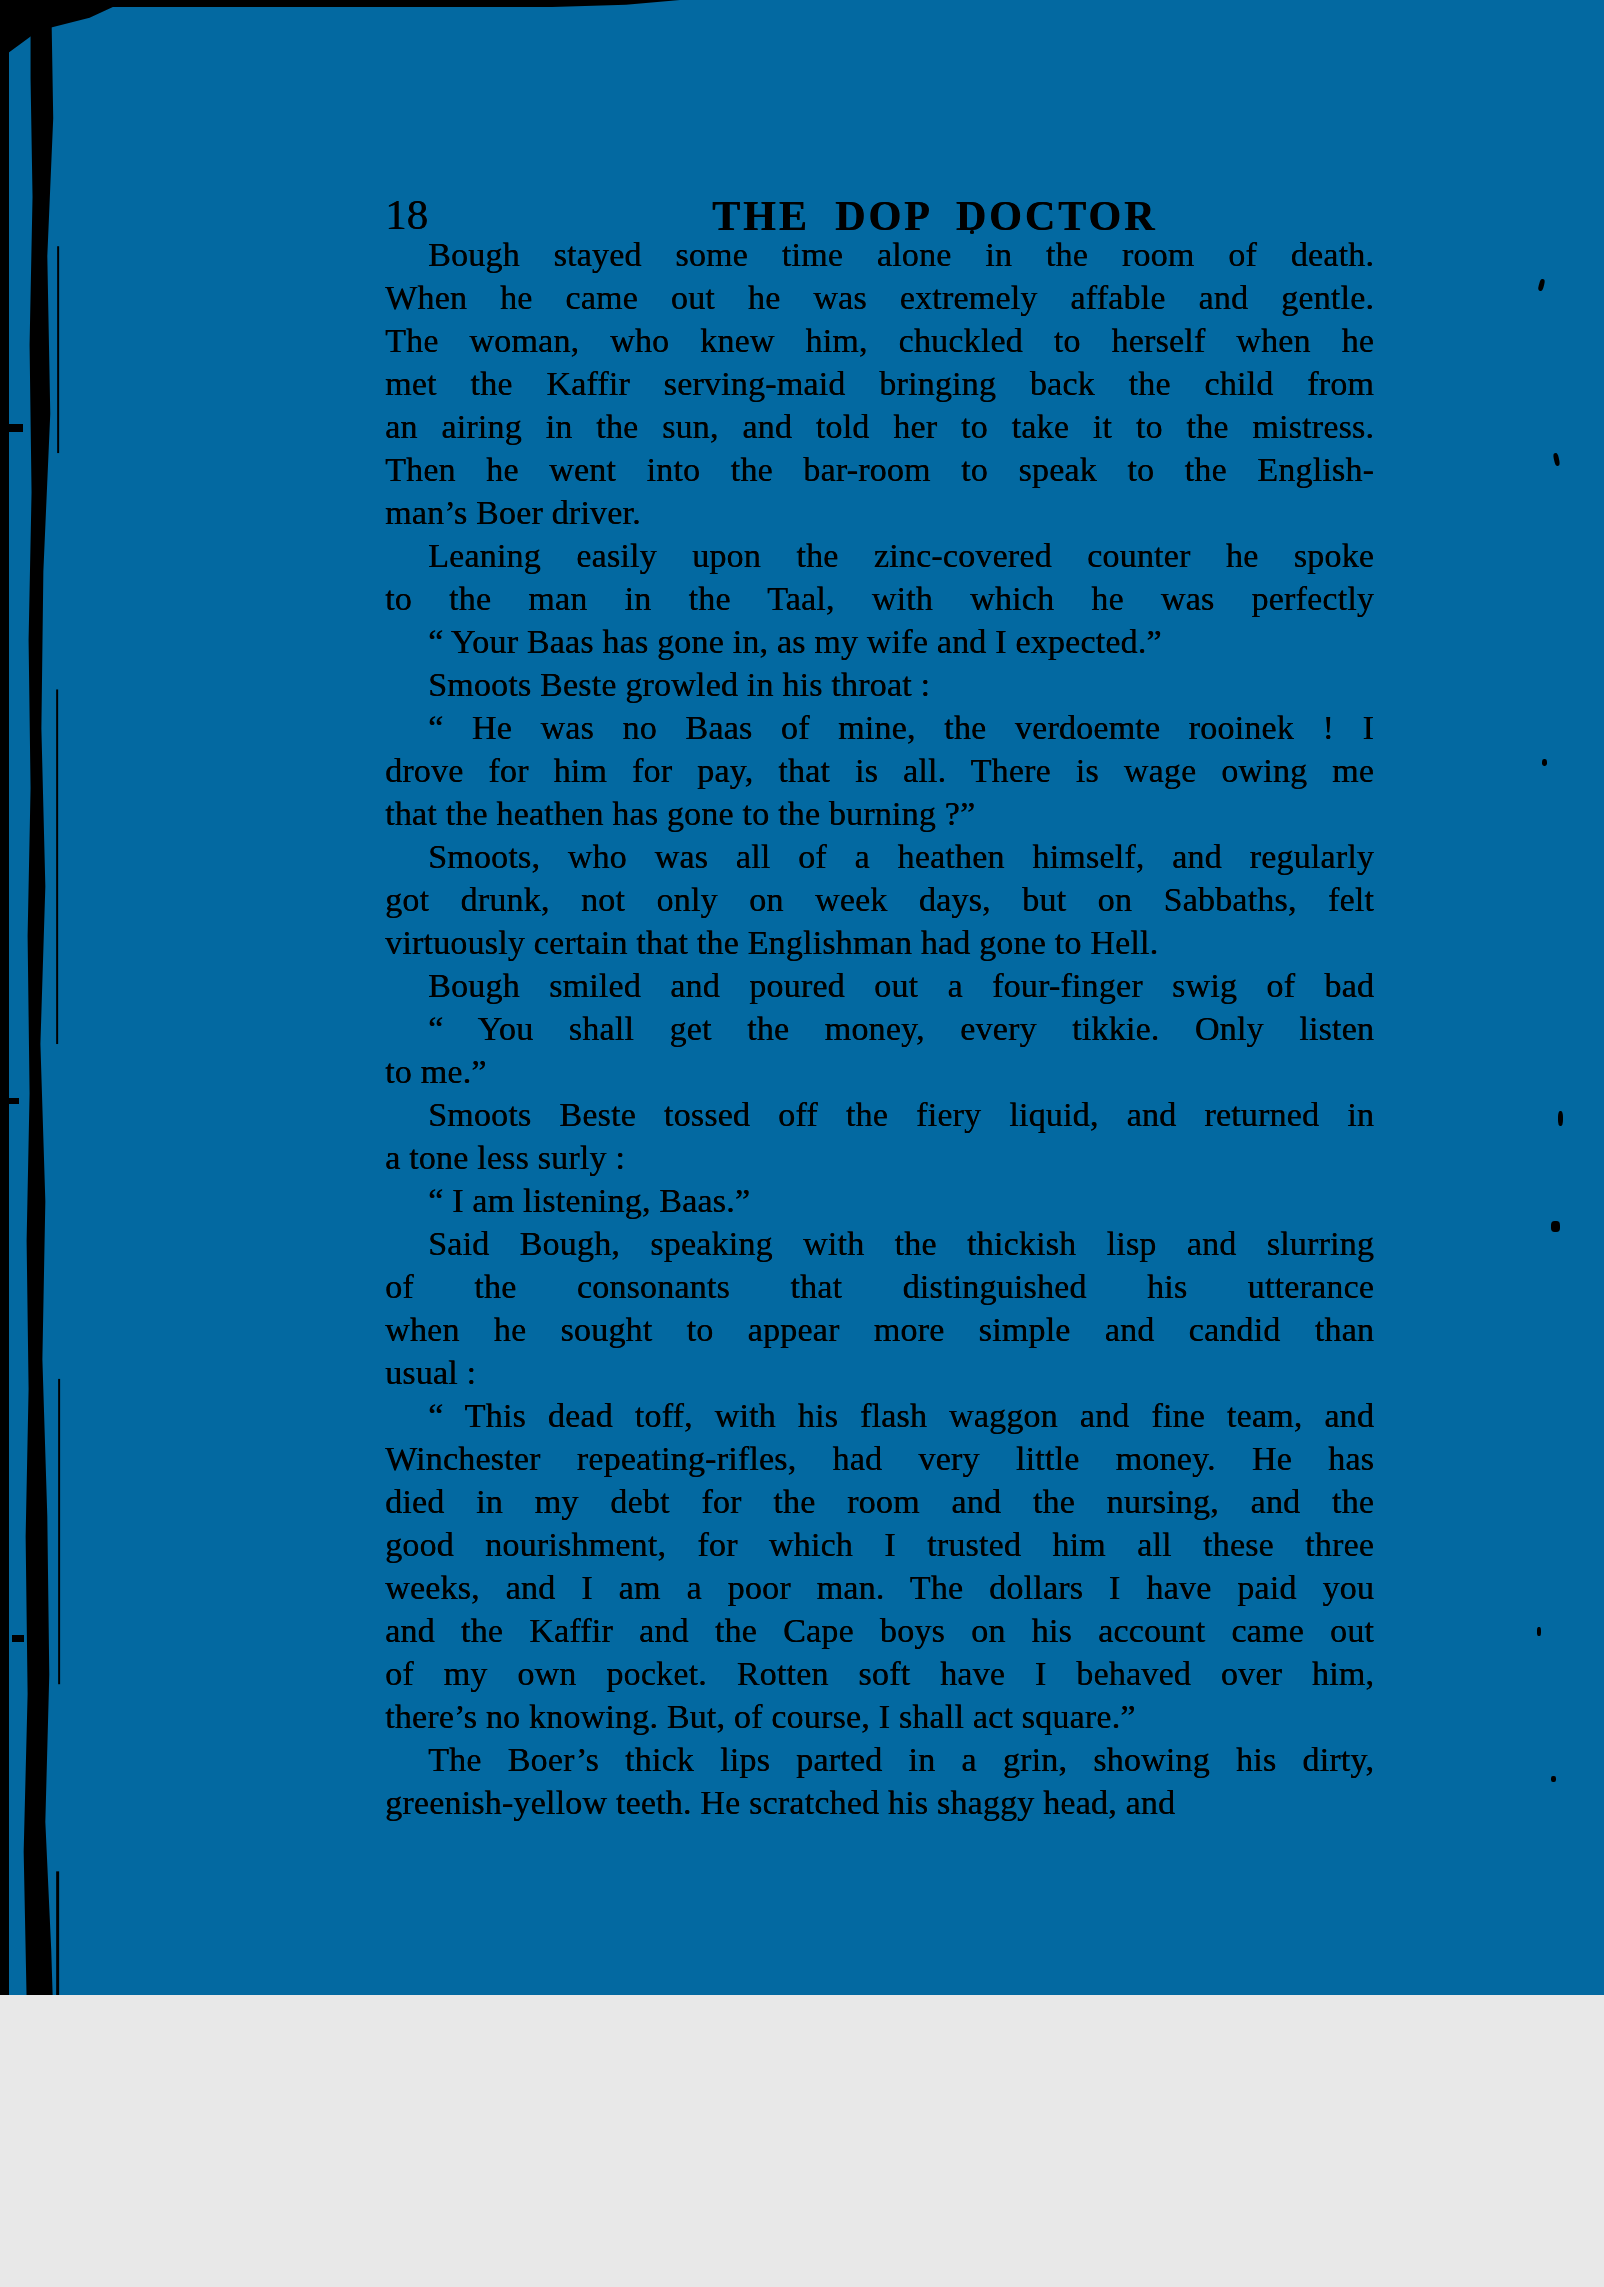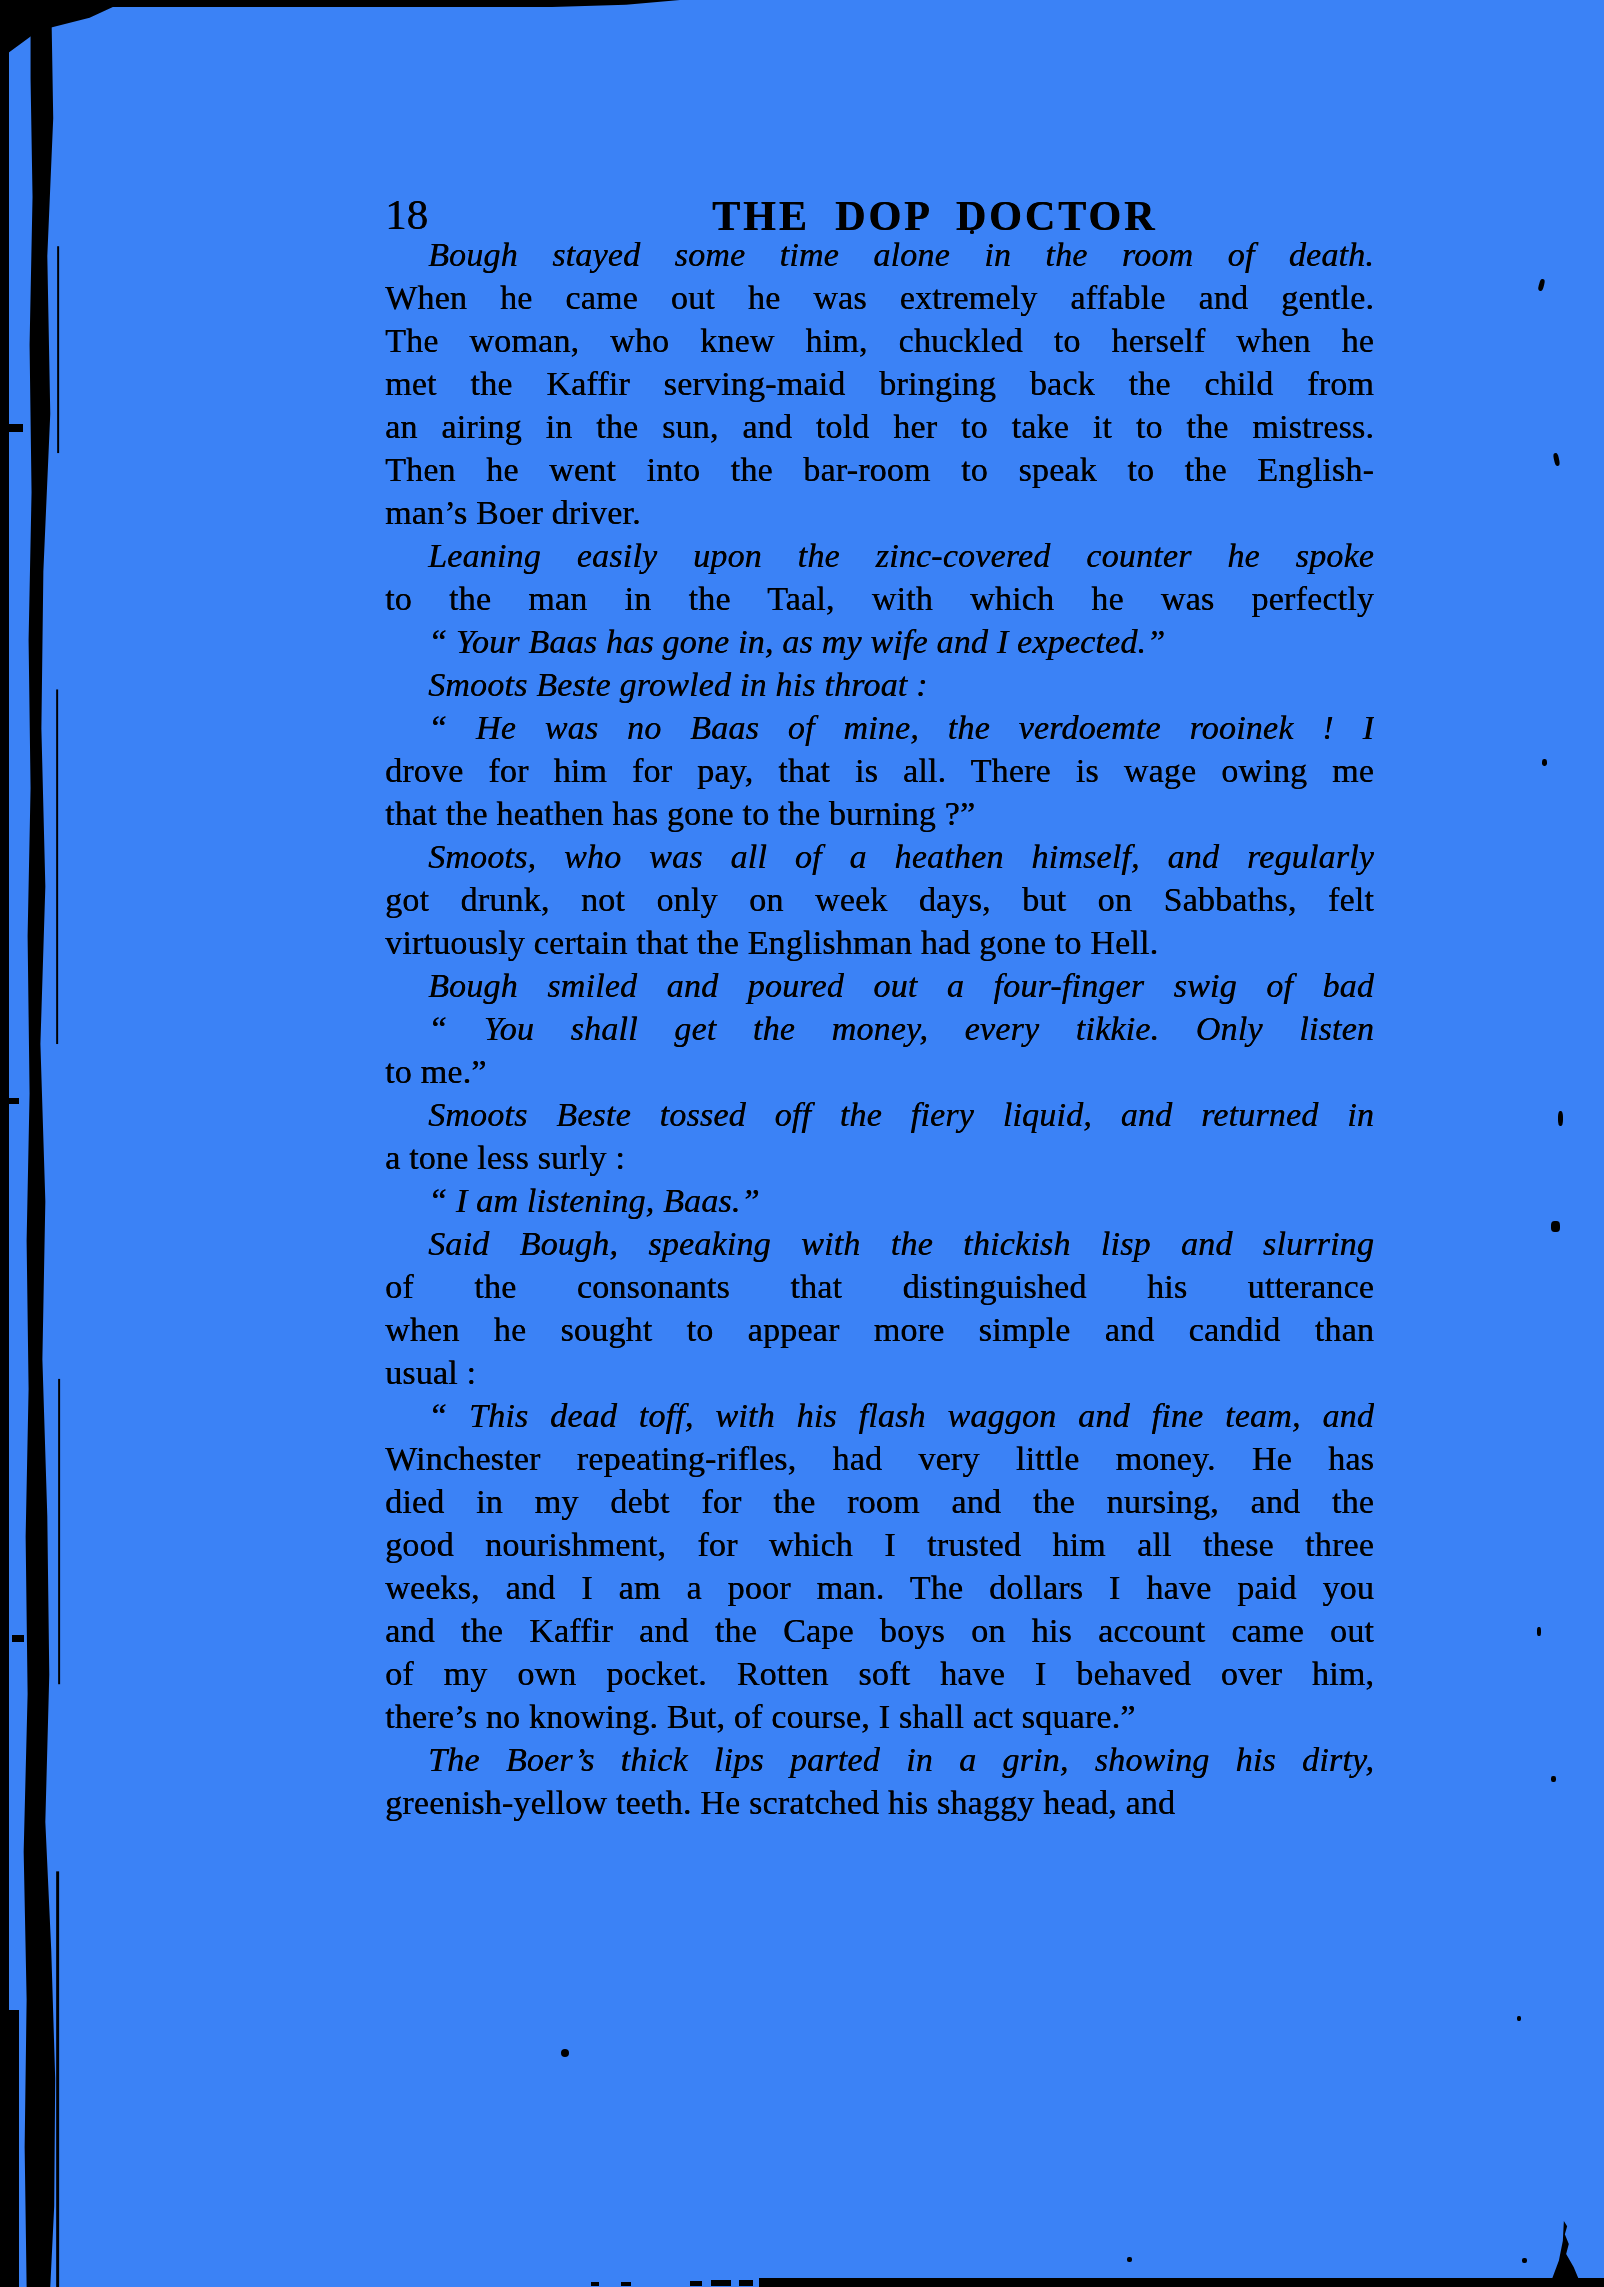--- a/index.html
+++ b/index.html
@@ -1,19 +1,19 @@
 <!DOCTYPE html>
 <html><head>
 <meta charset="utf-8">
 <style>
   html,body{margin:0;padding:0;background:#e8e8e8;}
   .page{
     position:relative;
-    width:1605px;height:2287px;
-    background:#3b82f6;
+    width:1605px;height:1995px;
+    background:#0369a1;
     overflow:hidden;
     font-family:"Liberation Serif","DejaVu Serif",serif;
     color:#000;
   }
   
   .edge-left-strip{position:absolute;left:0;top:0;width:8.9px;height:100%;background:#000;}
   .edge-left-strip-bottom{position:absolute;left:0;top:2010px;width:18.7px;height:278px;background:#000;}
   .edge-band-svg{position:absolute;left:0;top:0;}
   .edge-top-bar{position:absolute;left:0;top:0;width:680px;height:6.9px;background:#000;
     clip-path:polygon(0 0,680px 0,626px 70%,552px 100%,0 100%);}
@@ -45,21 +45,21 @@
   .line{
     height:43px;line-height:43px;
     overflow:hidden;
     text-align:justify;
     font-size:34px;
     letter-spacing:0.2px;
     text-shadow:0.4px 0 0 currentColor;
     white-space:normal;
   }
   .line:not(.last)::after{content:"";display:inline-block;width:100%;}
-  .line.indent{text-indent:43px;font-style:italic;}
+  .line.indent{text-indent:43px;}
 </style>
 </head>
 <body>
 
 <div class="page">
 
   <div class="edge-left-strip"></div>
   <div class="edge-left-strip-bottom"></div>
   <svg class="edge-band-svg" width="69" height="2287" viewBox="0 0 70 2322">
     <path fill="#000" d="

